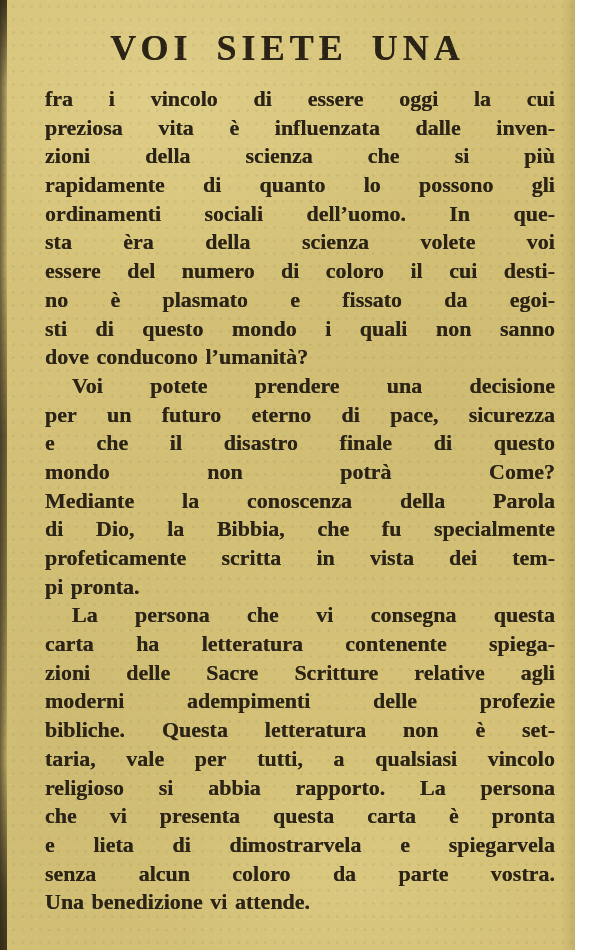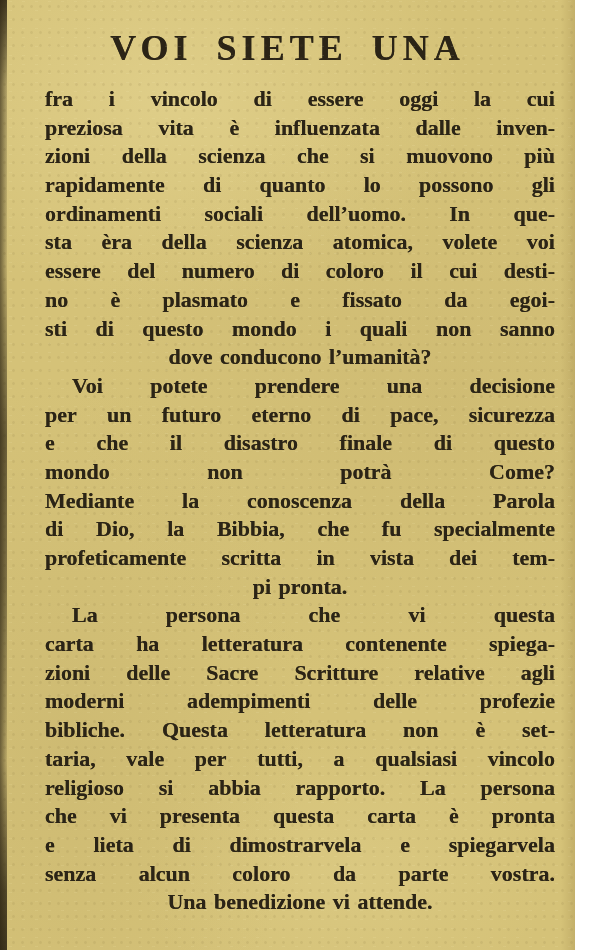--- a/index.html
+++ b/index.html
@@ -96,21 +96,21 @@
     white-space: nowrap;
   }
 
   
   .line.just {
     display: flex;
     justify-content: space-between;
   }
 
   .line.lastline {
-    text-align: center;
+    text-align: left;
     word-spacing: 2px;
   }
 
   .line.indent { padding-left: 27px; }
 </style>
 </head>
 <body>
 
 <div class="page">
   <div class="edge-left"></div>
@@ -136,21 +136,20 @@
         <span>influenzata</span>
         <span>dalle</span>
         <span>inven-</span>
       </div>
       <div class="line just">
         <span>zioni</span>
         <span>della</span>
         <span>scienza</span>
         <span>che</span>
         <span>si</span>
-        <span>muovono</span>
         <span>più</span>
       </div>
       <div class="line just">
         <span>rapidamente</span>
         <span>di</span>
         <span>quanto</span>
         <span>lo</span>
         <span>possono</span>
         <span>gli</span>
       </div>
@@ -159,21 +158,20 @@
         <span>sociali</span>
         <span>dell’uomo.</span>
         <span>In</span>
         <span>que-</span>
       </div>
       <div class="line just">
         <span>sta</span>
         <span>èra</span>
         <span>della</span>
         <span>scienza</span>
-        <span>atomica,</span>
         <span>volete</span>
         <span>voi</span>
       </div>
       <div class="line just">
         <span>essere</span>
         <span>del</span>
         <span>numero</span>
         <span>di</span>
         <span>coloro</span>
         <span>il</span>
@@ -254,20 +252,21 @@
         <span>vista</span>
         <span>dei</span>
         <span>tem-</span>
       </div>
       <div class="line lastline">pi pronta.</div>
       <div class="line indent just">
         <span>La</span>
         <span>persona</span>
         <span>che</span>
         <span>vi</span>
+        <span>consegna</span>
         <span>questa</span>
       </div>
       <div class="line just">
         <span>carta</span>
         <span>ha</span>
         <span>letteratura</span>
         <span>contenente</span>
         <span>spiega-</span>
       </div>
       <div class="line just">

